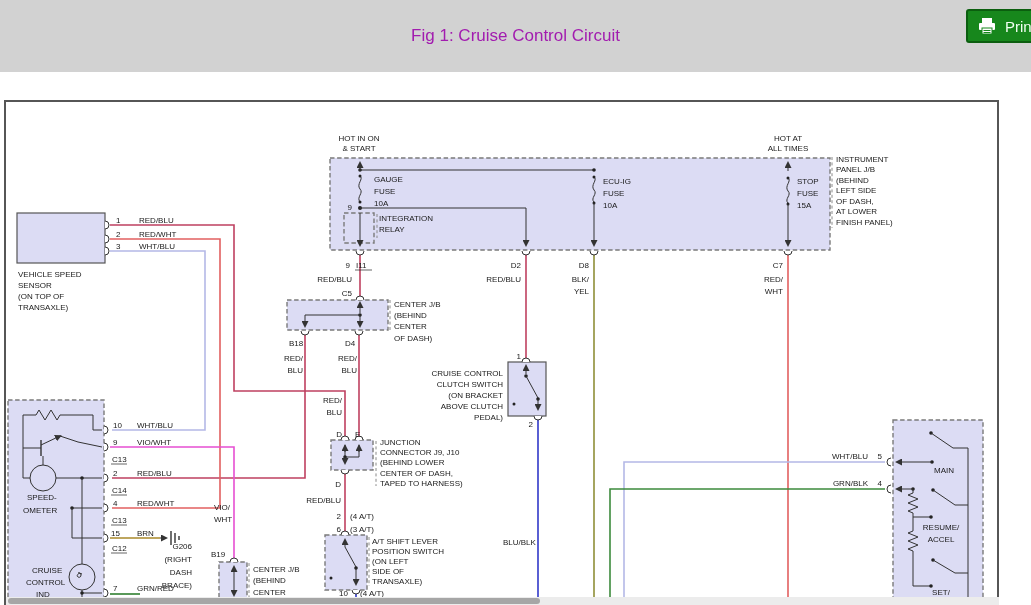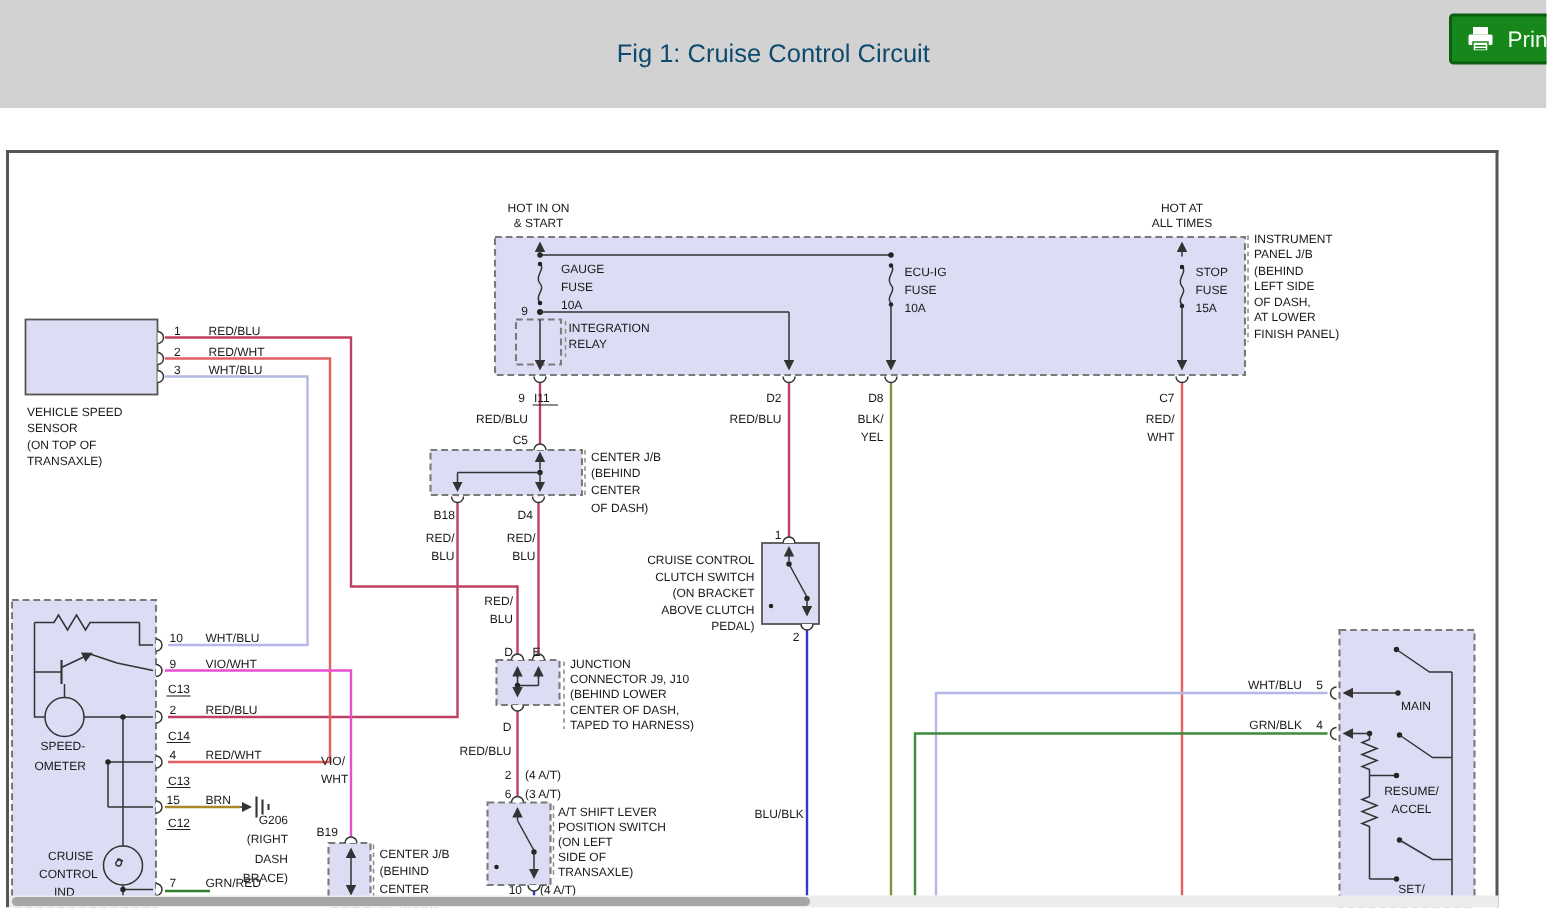--- a/index.html
+++ b/index.html
@@ -1,19 +1,19 @@
 <!DOCTYPE html>
 <html><head>
 <meta charset="utf-8">
 <style>
   html,body{margin:0;padding:0}
   body{width:1031px;height:605px;overflow:hidden;background:#fff;
        font-family:"Liberation Sans",sans-serif;position:relative}
   .header{position:absolute;left:0;top:0;width:1031px;height:72px;background:#d2d2d2}
-  .title{line-height:72px;text-align:center;font-size:17px;color:#0c4a6e}
+  .title{line-height:72px;text-align:center;font-size:17px;color:#a21caf}
   .print-btn{position:absolute;left:966px;top:9px;height:34px;width:130px;
       background:#17871c;border:2px solid #0b5e0f;border-radius:3px;
       display:flex;align-items:center;gap:8px;padding-left:9px;box-sizing:border-box;
       color:#f2fff2;font-size:15px;cursor:pointer}
   .frame{position:absolute;left:4px;top:100px;width:995px;height:505px;
       border:2px solid #565656;border-bottom:none;box-sizing:border-box;background:#fff}
   svg.diagram{position:absolute;left:0;top:0}
   .t{font-size:8px;fill:#191919}
   .te{text-anchor:end}.tm{text-anchor:middle}
   .k{stroke:#333;stroke-width:1;fill:none}

